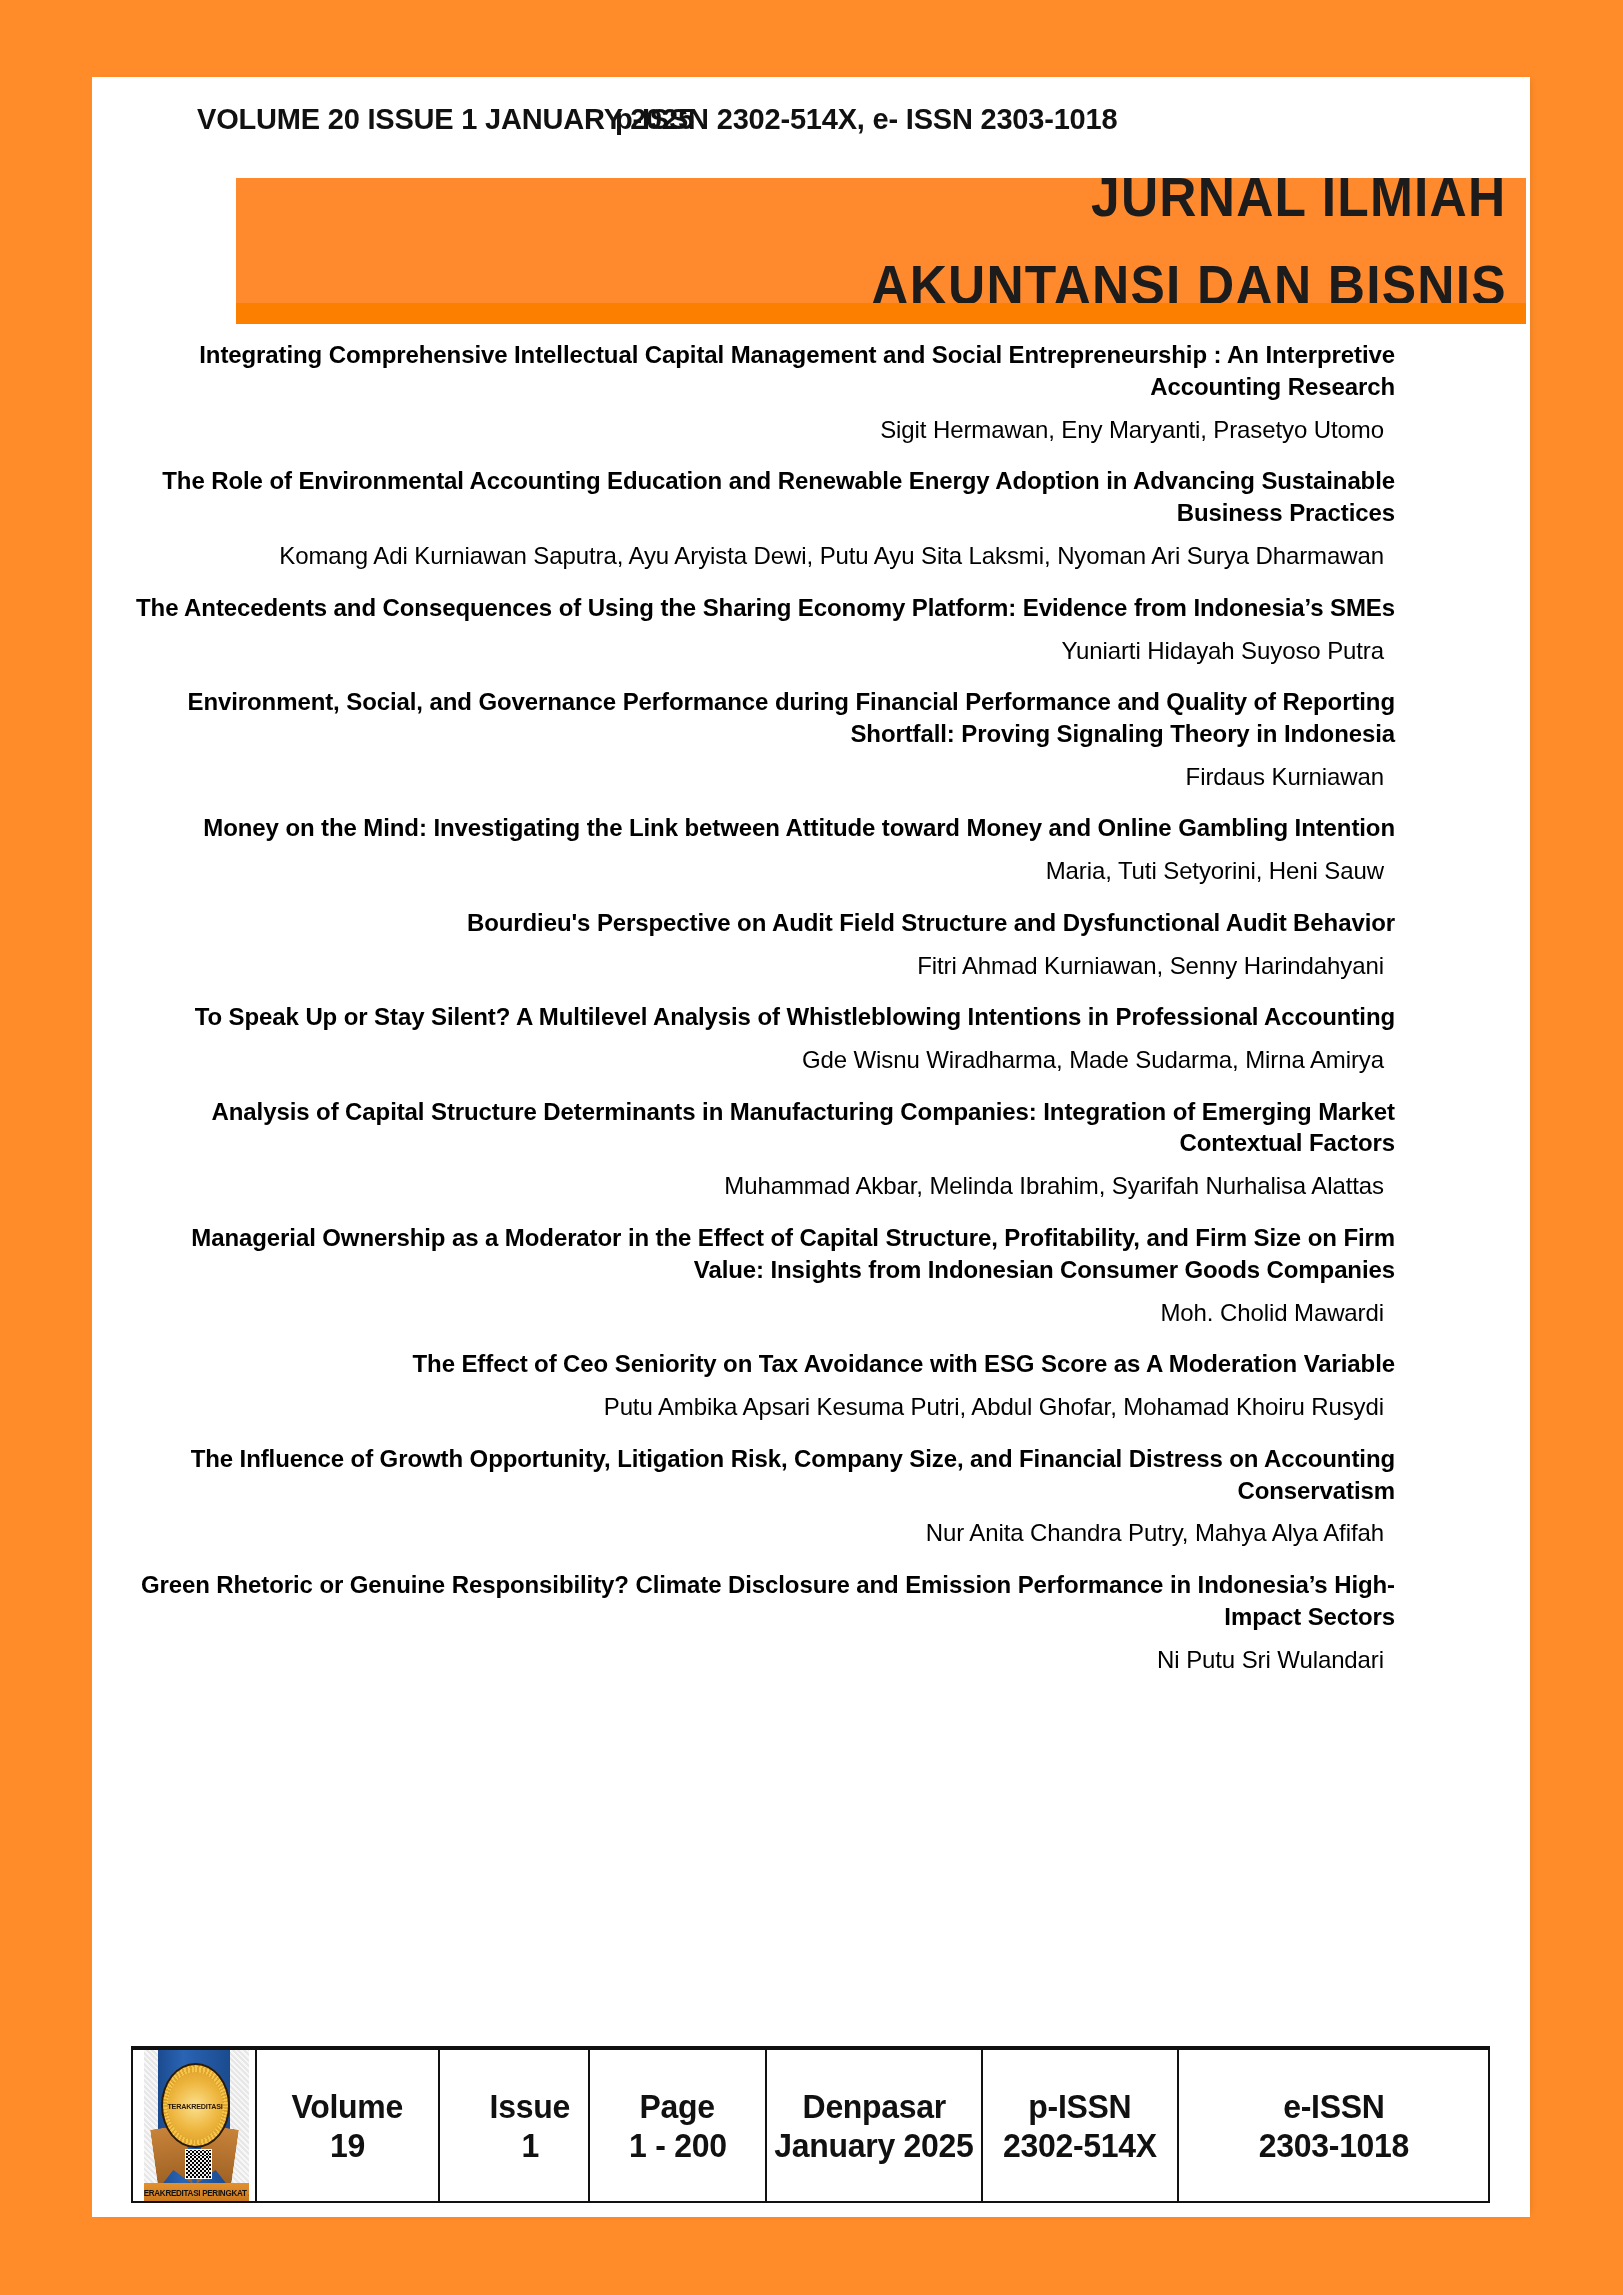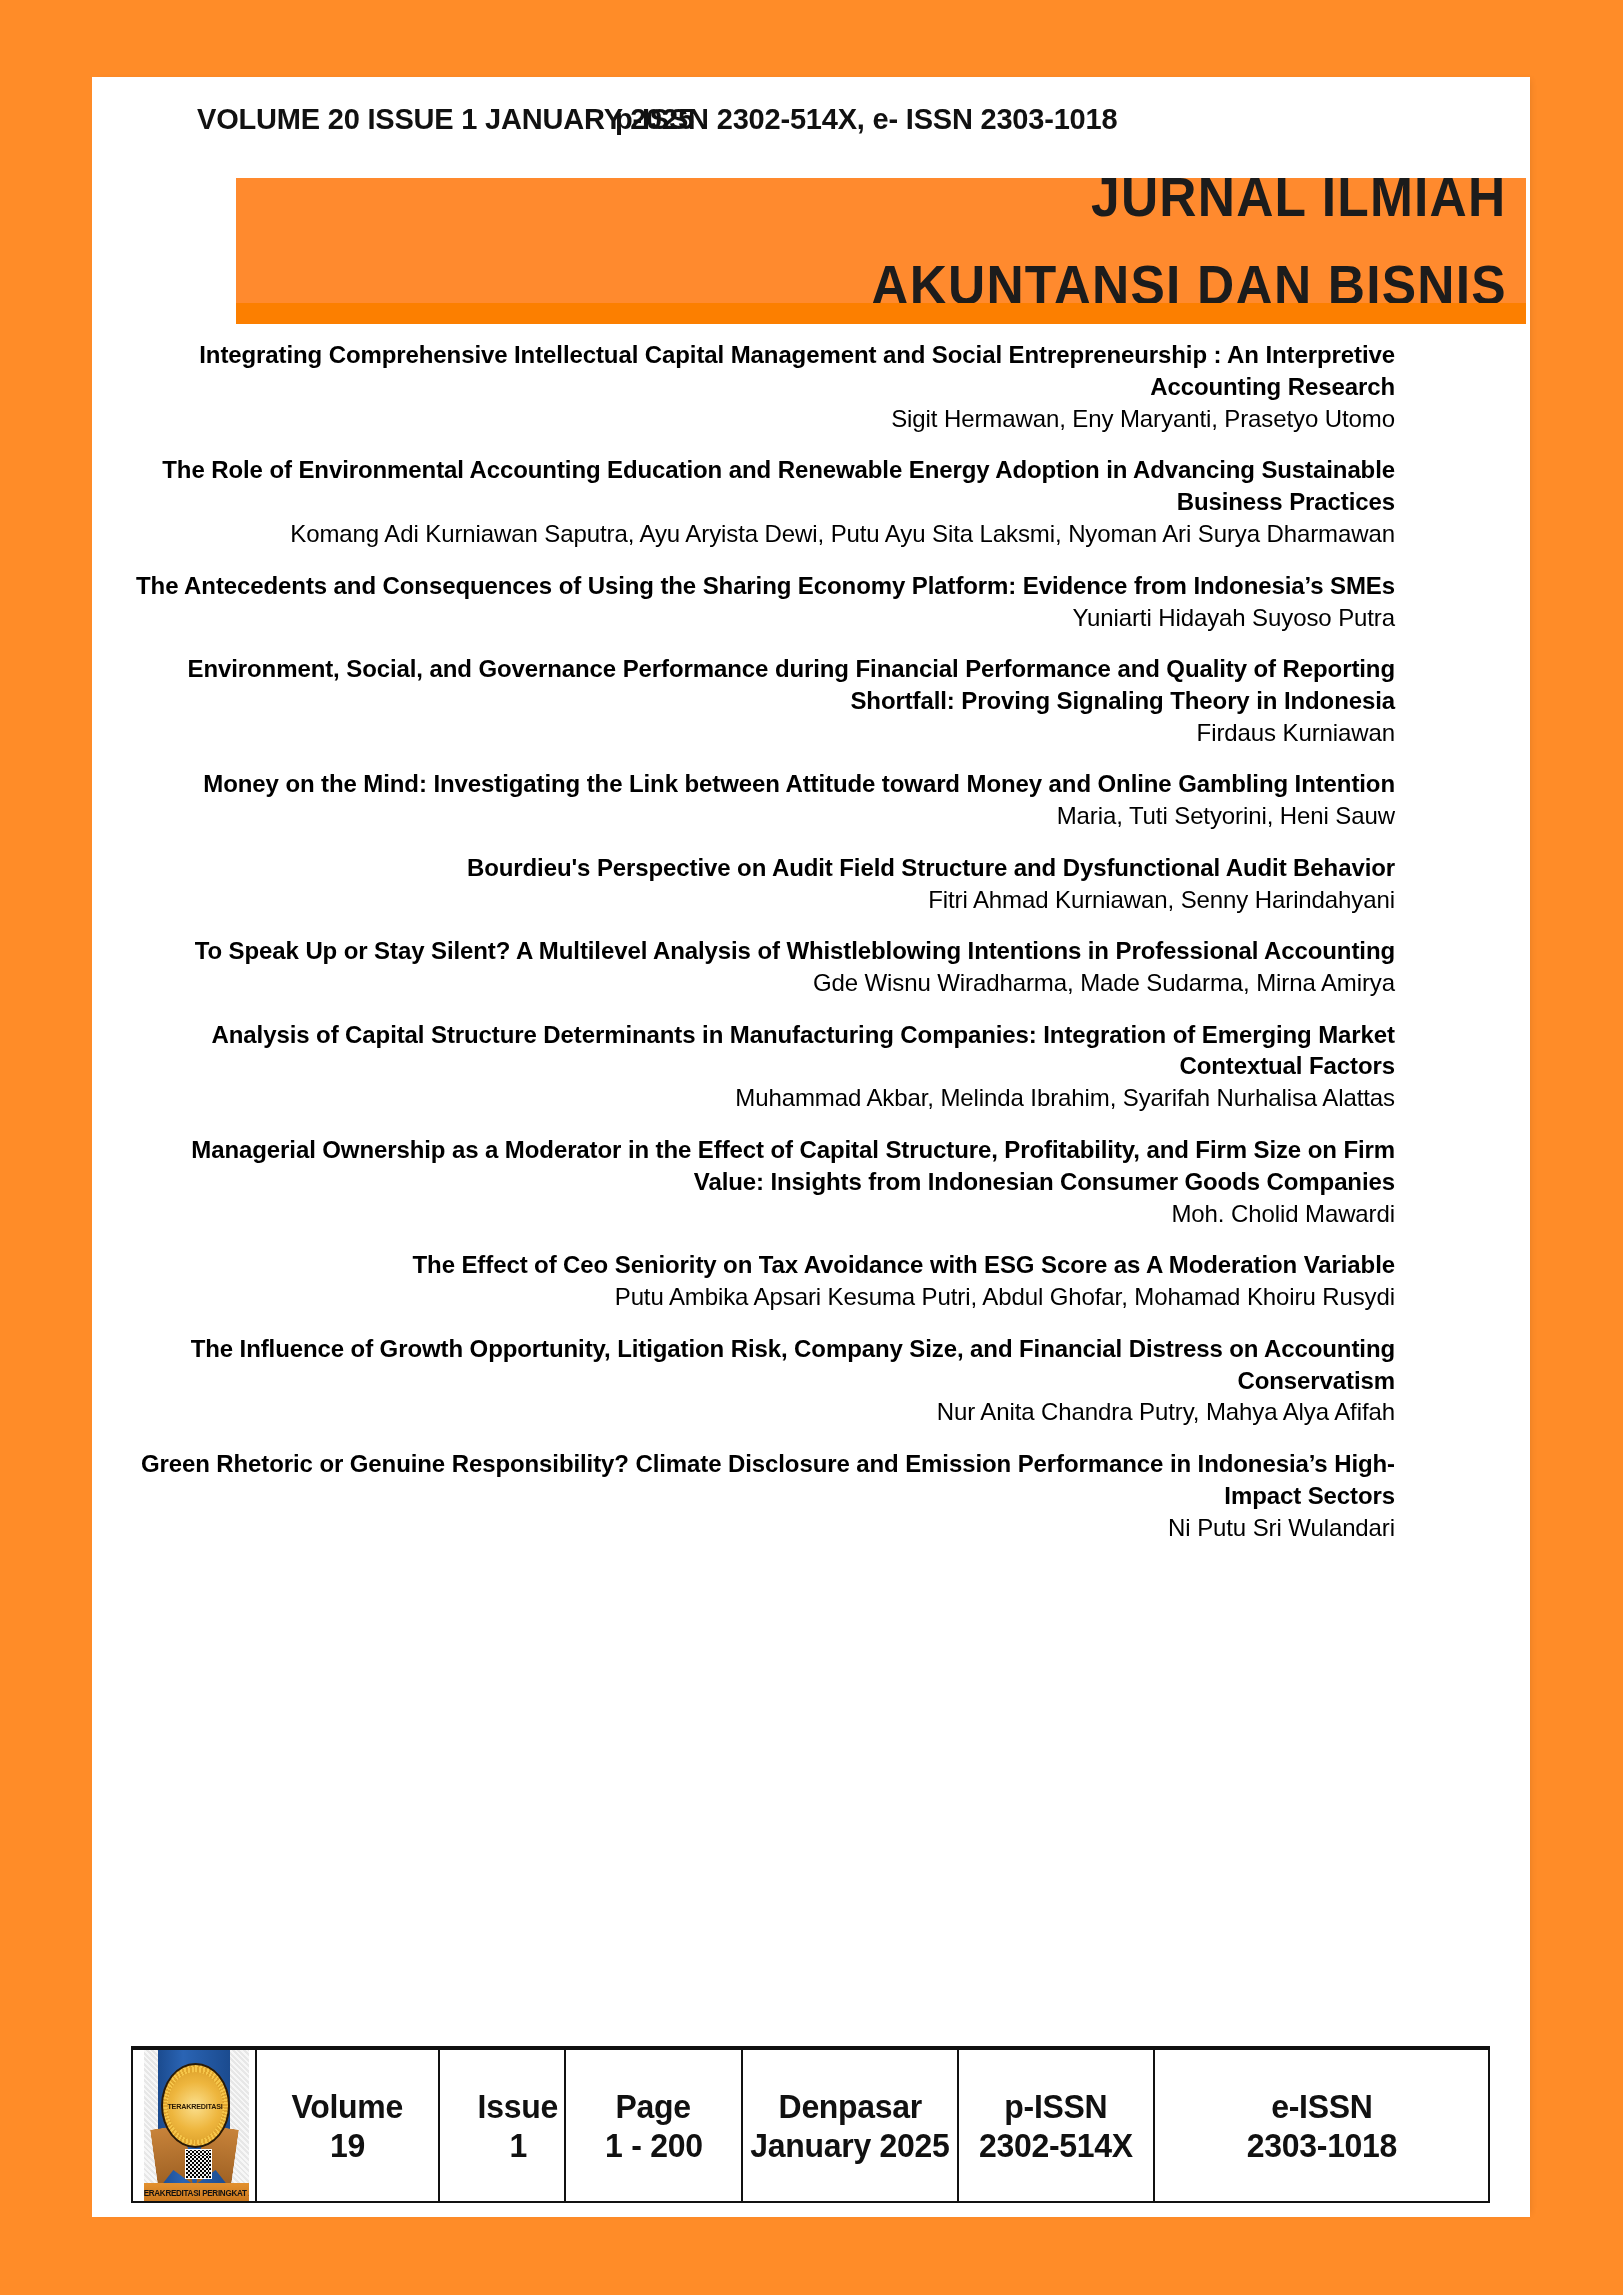--- a/index.html
+++ b/index.html
@@ -138,21 +138,21 @@
     letter-spacing: -0.1px;
     margin: 0;
   }
   .article-authors {
     font-size: 24px;
     font-weight: 400;
     line-height: 1.33;
     color: #000000;
     font-stretch: semi-condensed;
     letter-spacing: -0.1px;
-    margin: 0;
+    margin: 11px;
   }
 
   
   .footer-table {
     position: absolute;
     left: 39px;
     top: 1969px;
     width: 1359px;
     height: 157px;
     border-top: 4.6px solid #111111;
@@ -182,21 +182,21 @@
     white-space: nowrap;
     transform: scaleX(0.94);
   }
   .fcell-badge {
     width: 124px;
     padding: 0;
     overflow: hidden;
     position: relative;
   }
   .fcell-volume  { width: 183px; }
-  .fcell-issue   { width: 126px; padding-left: 32px; }
+  .fcell-issue   { width: 150px; padding-left: 32px; }
   .fcell-page    { width: 177px; }
   .fcell-place   { width: 216px; }
   .fcell-pissn   { width: 196px; }
   .fcell-eissn   { flex: 1; }
 
   
   .badge-art {
     position: absolute;
     left: 10.5px;
     top: 0;

